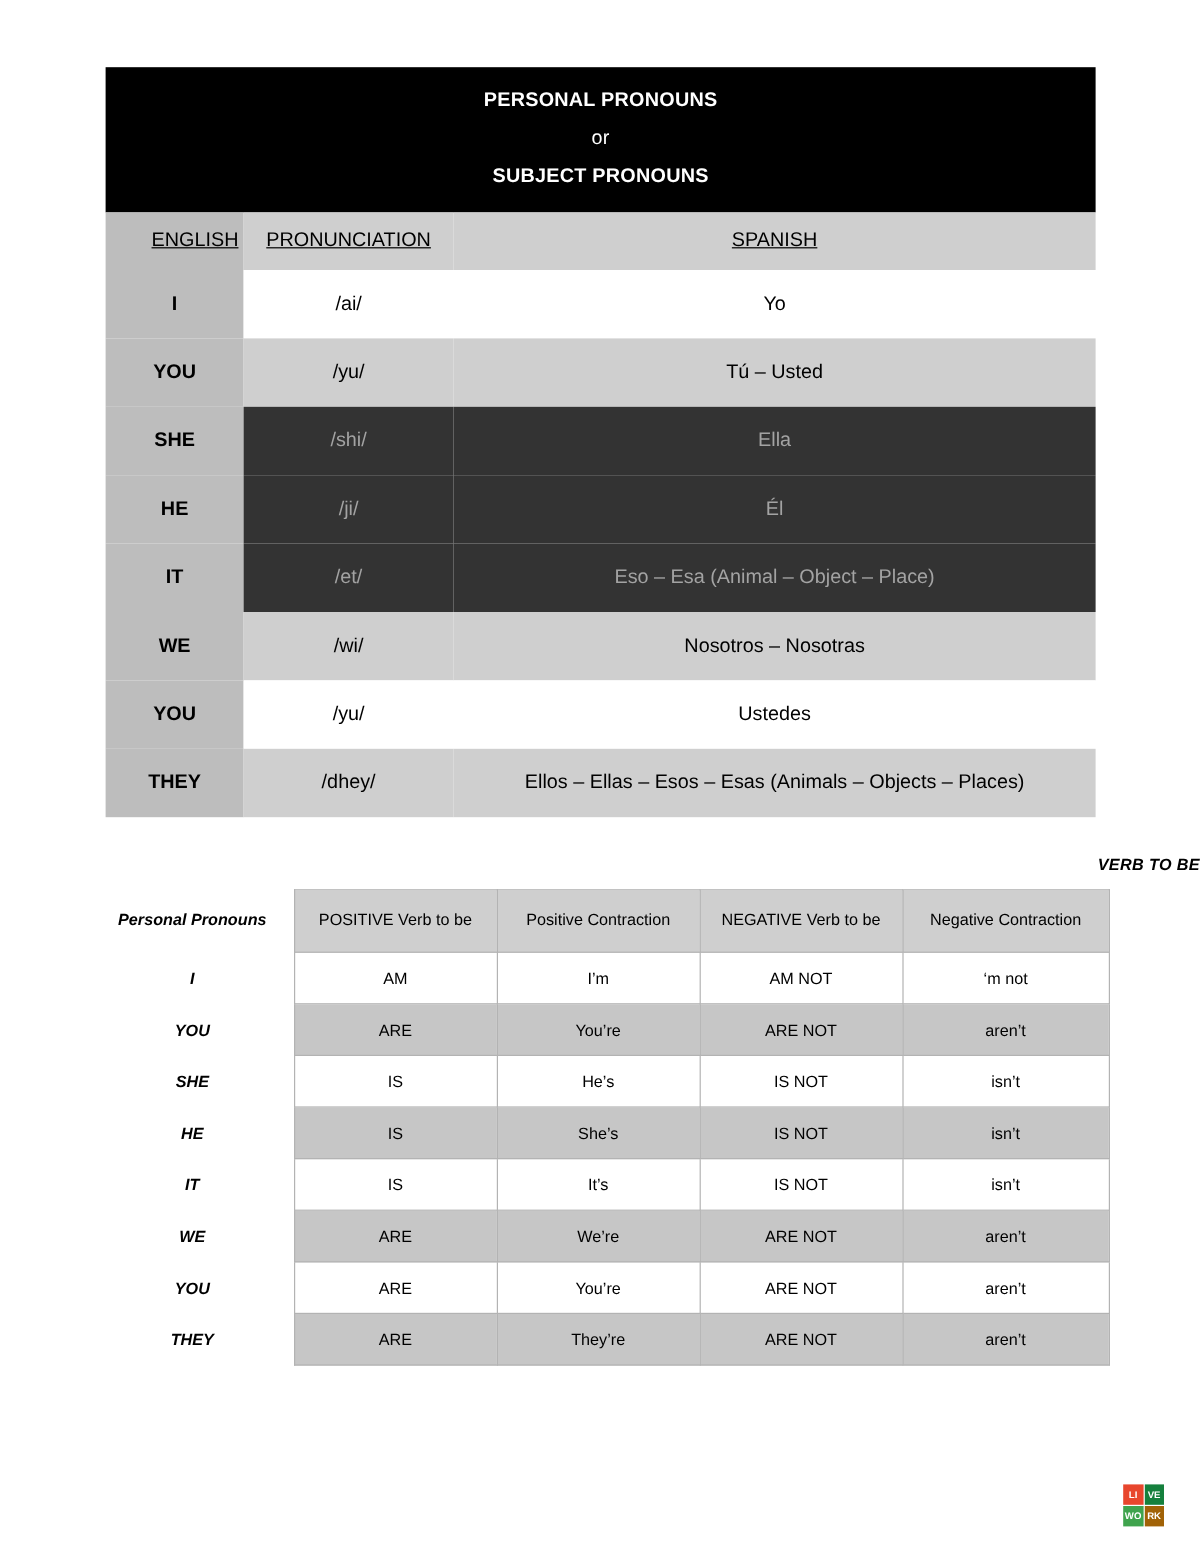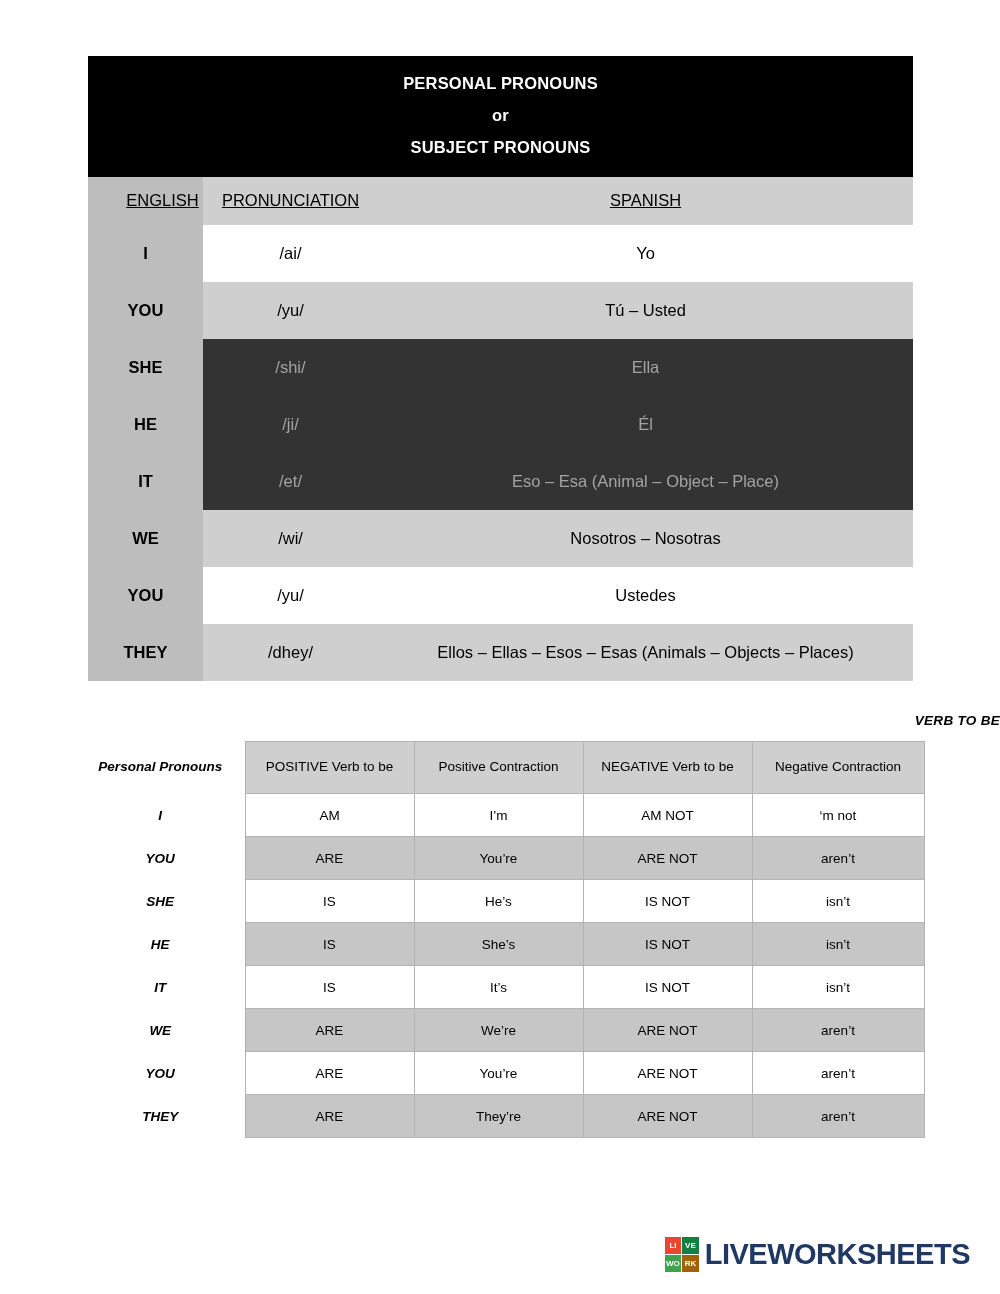--- a/index.html
+++ b/index.html
@@ -33,21 +33,21 @@
   .title-cell {
     background: #000000;
     color: #ffffff;
     text-align: center;
     font-weight: bold;
     font-size: 16.5px;
     line-height: 1.95;
     padding: 11px 0 13px 0;
     letter-spacing: .2px;
   }
-  .title-cell .t-or { font-weight: bold; }
+  .title-cell .t-or { font-weight: normal; }
 
   .hdr td {
     background: #cfcfcf;
     text-align: center;
     font-size: 16.5px;
     padding: 14px 4px 15px 4px;
     vertical-align: middle;
   }
   .hdr .u { text-decoration: underline; }
   .hdr td.col-eng { background: #bdbdbd; padding-left: 38px; }
@@ -312,14 +312,13 @@
   </table>
 </div>
 
 <div class="footer-logo">
   <div class="logo-badge">
     <span class="lb-li">LI</span>
     <span class="lb-ve">VE</span>
     <span class="lb-wo">WO</span>
     <span class="lb-rk">RK</span>
   </div>
-  <div class="logo-text">LIVEWORKSHEETS</div>
 </div>
 
 </body></html>

